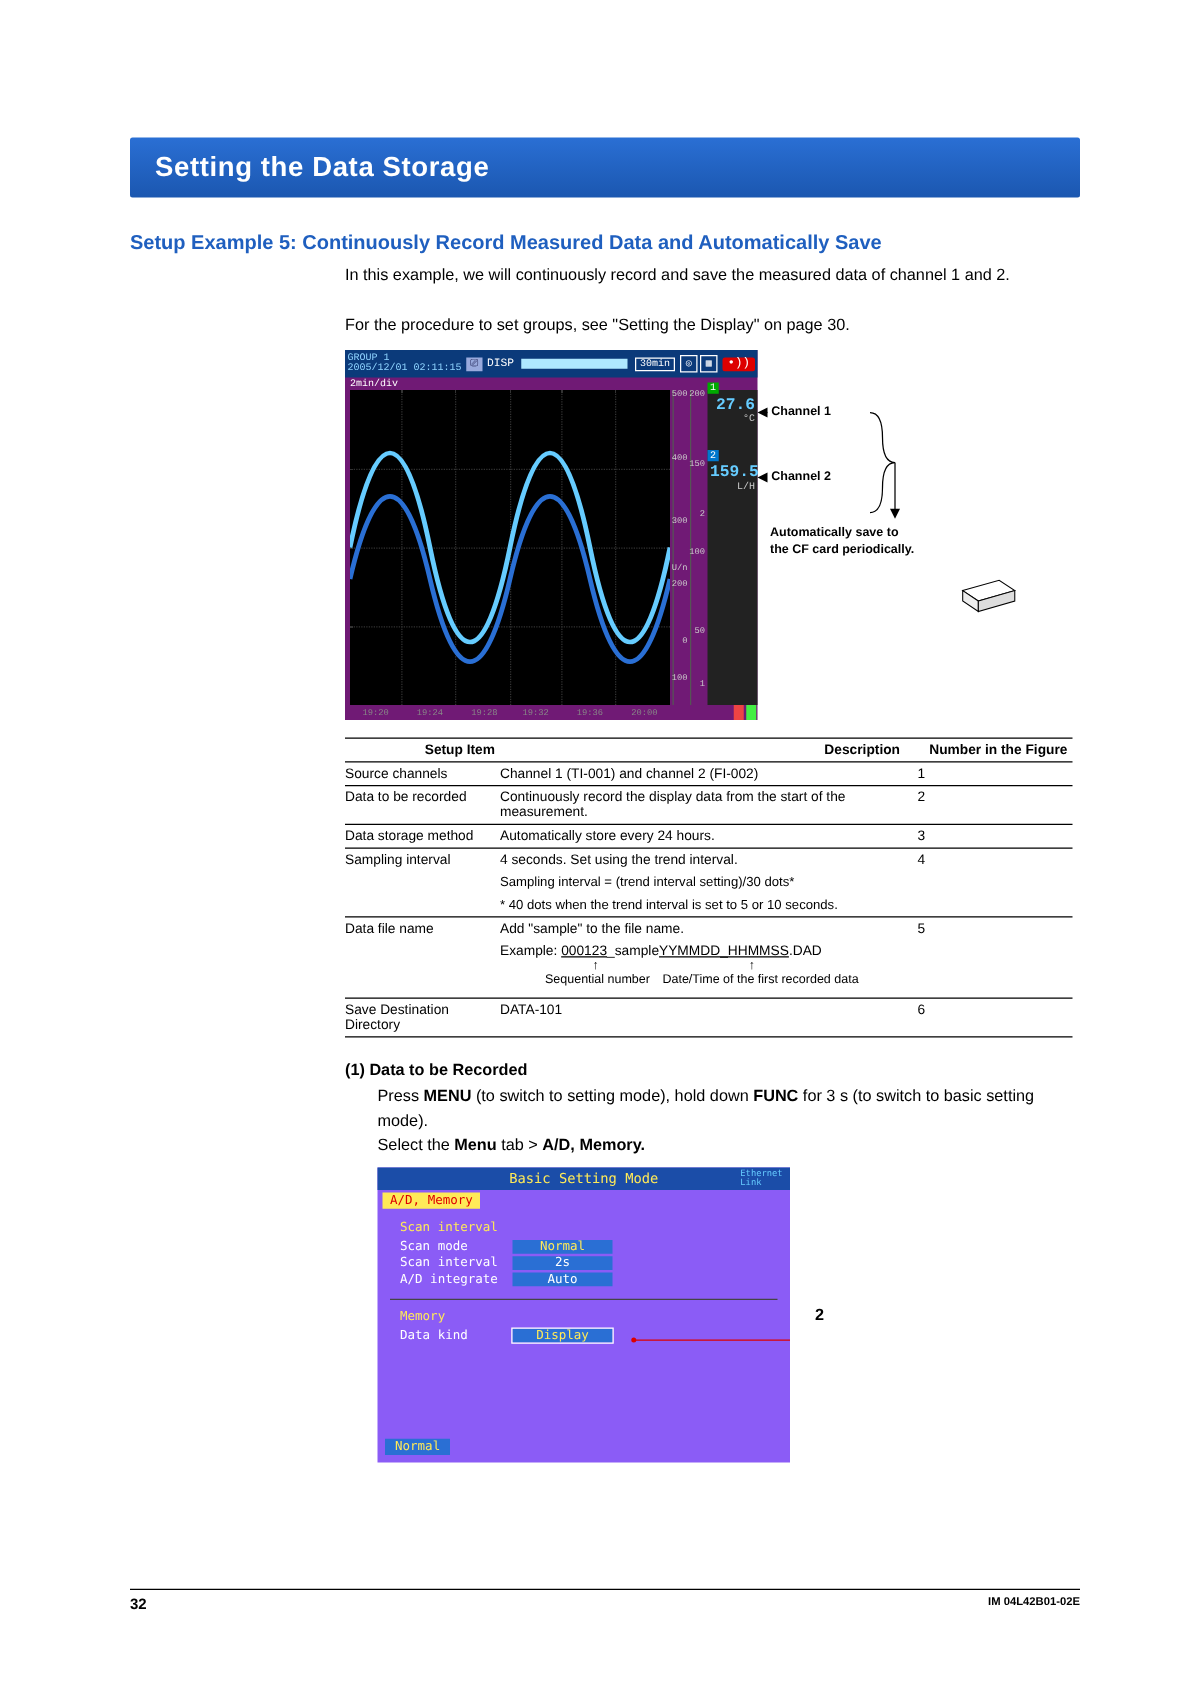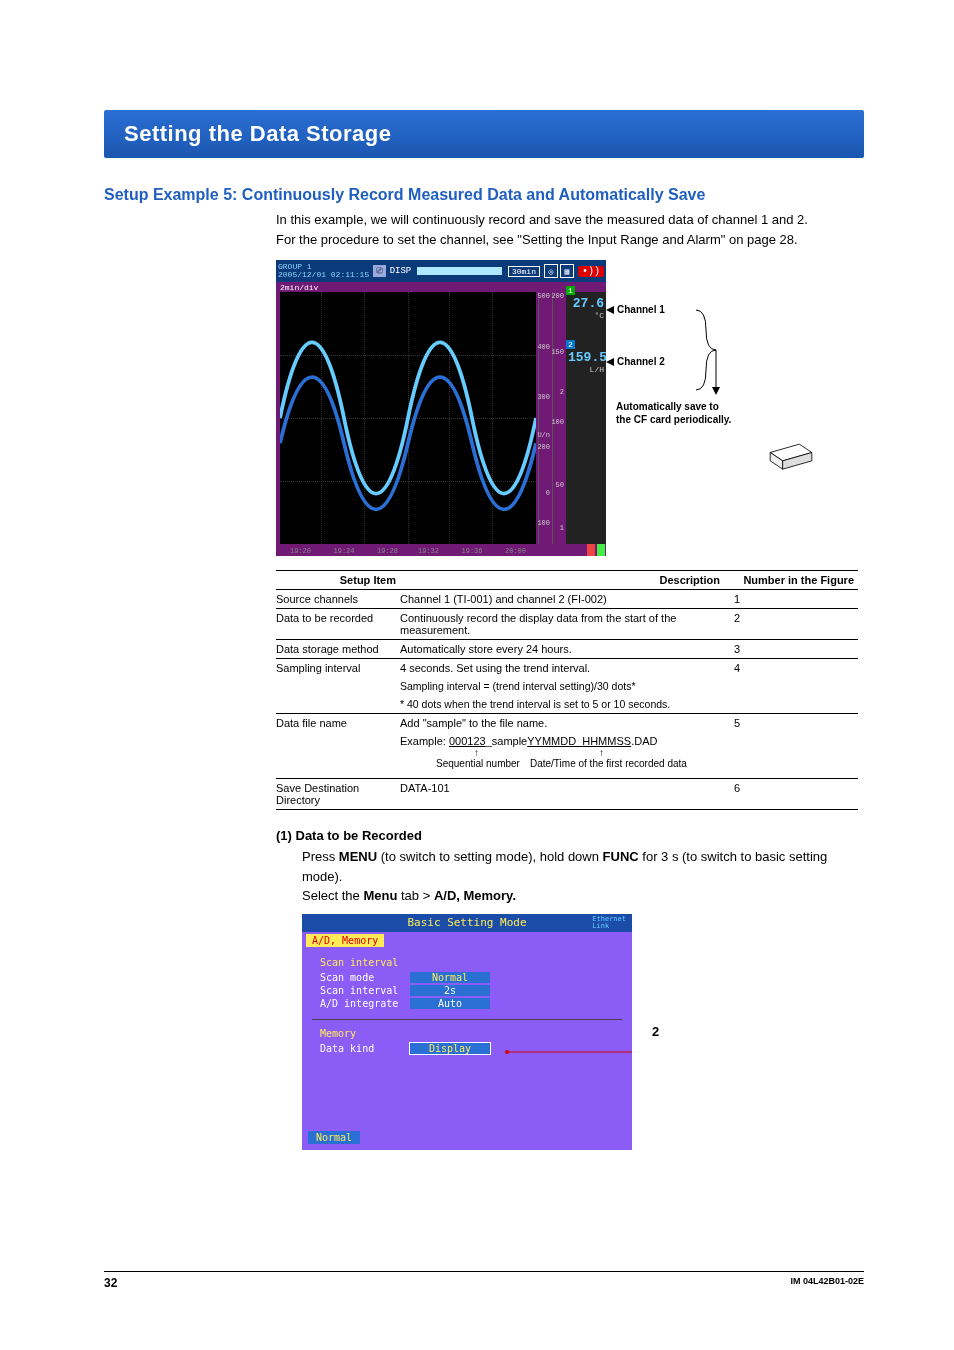--- a/index.html
+++ b/index.html
@@ -190,21 +190,22 @@
 <div class="page">
 
   <div class="title-bar">
     <span>Setting the Data Storage</span>
   </div>
 
   <div class="h2">Setup Example 5: Continuously Record Measured Data and Automatically Save</div>
 
   <div class="body-text">
     <span>In this example, we will continuously record and save the measured data of channel 1 and 2.</span><br>
-    <span>For the procedure to set the channel, see "Setting the Input Range and Alarm" on page 28.</span><br>
+    <br>
+    <span>For the procedure to set groups, see "Setting the Display" on page 30.</span>
   </div>
 
   <div class="fig1-wrap">
     <div class="trend">
       <div class="trend-header">
         <div class="hdr-date">
           <span>GROUP 1</span><br><span>2005/12/01 02:11:15</span>
         </div>
         <div class="hdr-badge">⎚</div>
         <div class="hdr-disp">DISP</div>

